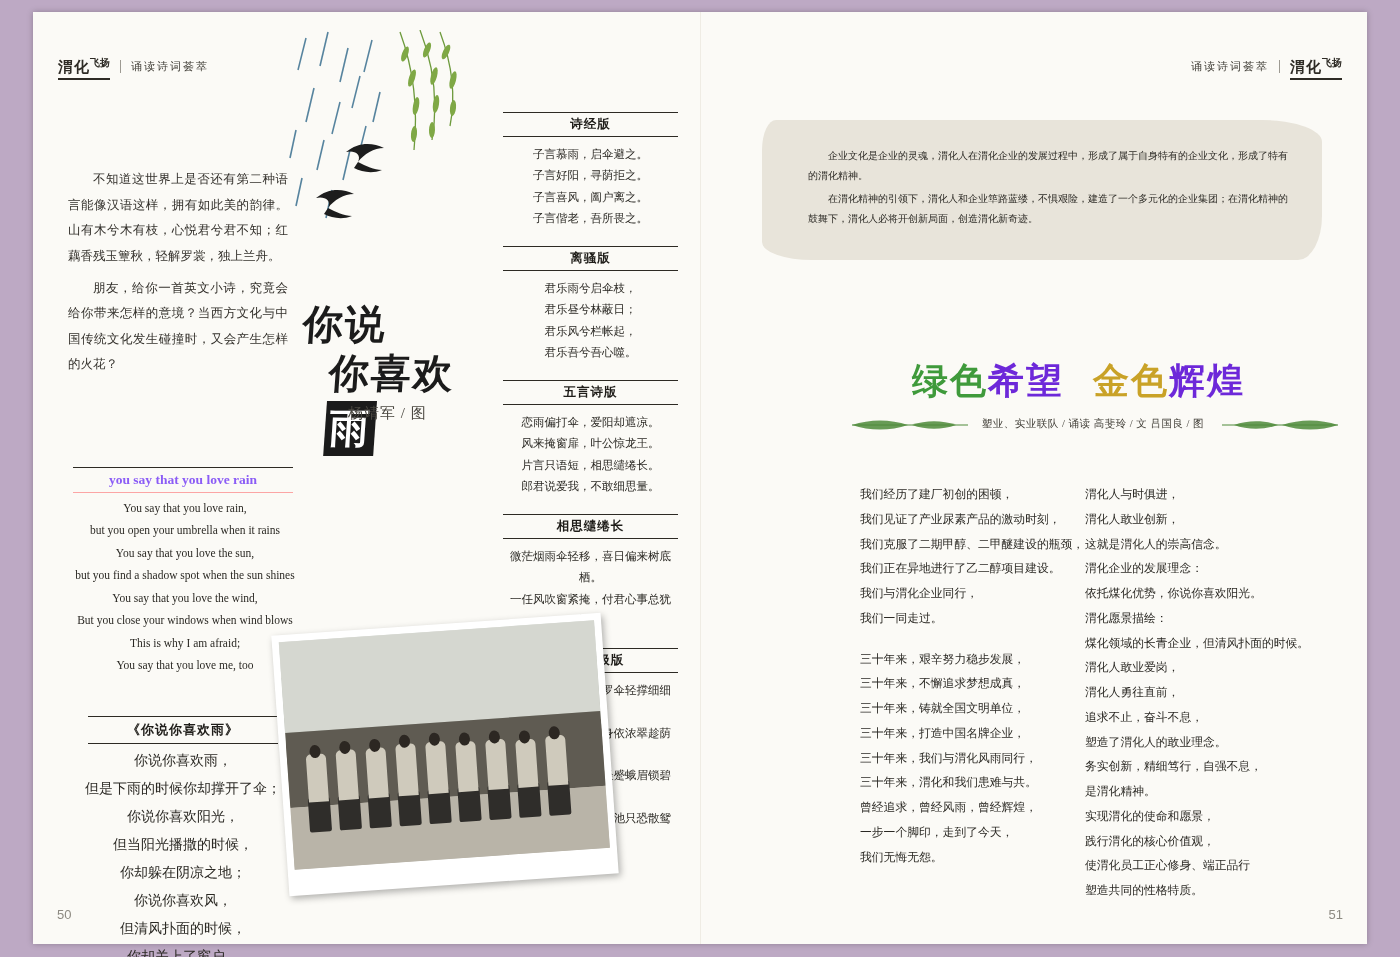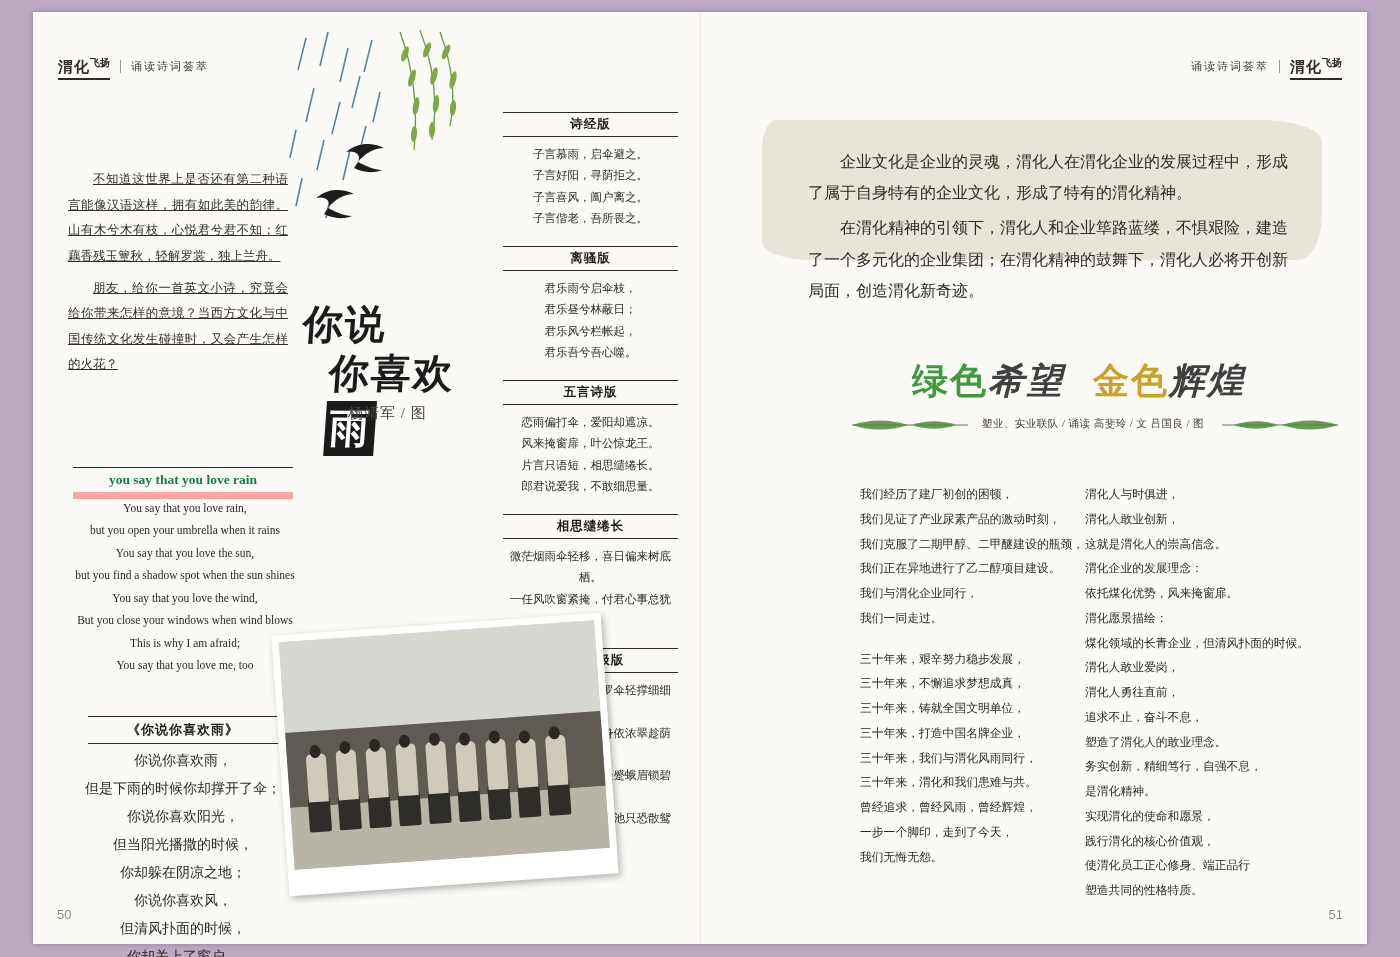--- a/index.html
+++ b/index.html
@@ -43,21 +43,21 @@
   .folio{position:absolute;bottom:22px;font-size:13px;color:#8d8a82;font-family:"Liberation Sans",sans-serif;}
   .folio.l{left:24px;}
   .folio.r{right:24px;}
 
   
   .intro{
     position:absolute;left:35px;top:155px;width:220px;
     font-size:12.5px;line-height:2.05;color:#33302b;text-align:justify;
   }
   .intro p{margin:0 0 6px 0;}
-  .intro p.indent{text-indent:2em;text-decoration:underline;}
+  .intro p.indent{text-indent:2em;}
 
   
   .rain-art{position:absolute;left:255px;top:18px;width:220px;height:230px;}
   .rain-art svg{display:block;}
 
   
   .title-cn{
     position:absolute;left:270px;top:285px;width:190px;height:110px;
     color:#1b1b1b;
   }
@@ -74,23 +74,23 @@
   .title-cn .rainchar{
     display:inline-block;background:#1b1b1b;color:#fff;padding:0 4px;
   }
   .byline{
     position:absolute;left:315px;top:392px;font-size:15px;color:#4a4740;letter-spacing:1px;
   }
 
   
   .en-head{
     position:absolute;left:40px;top:455px;width:220px;
-    border-top:1px solid #2d2a24;border-bottom:7px solid #fca5a5;
+    border-top:1px solid #2d2a24;border-bottom:1px solid #fca5a5;
     padding:4px 0;text-align:center;
-    font-weight:bold;font-size:13.5px;color:#15803d;
+    font-weight:bold;font-size:13.5px;color:#8b5cf6;
   }
   .en-body{
     position:absolute;left:18px;top:485px;width:268px;
     text-align:center;font-size:11.5px;line-height:1.95;color:#2b2924;
   }
 
   
   .cn-head{
     position:absolute;left:55px;top:700px;width:190px;
     text-align:center;font-size:13px;font-weight:bold;color:#1f1d19;
@@ -136,31 +136,31 @@
     position:absolute;left:62px;top:108px;width:560px;height:140px;
   }
   .brush-bg{
     position:absolute;inset:0;
     background:#e8e4da;
     border-radius:14px 60px 24px 50px/30px 22px 44px 18px;
     filter:blur(.3px);
   }
   .brush-txt{
     position:absolute;left:46px;top:26px;width:480px;
-    font-size:16px;line-height:1.95;color:#2d2b26;text-align:justify;
+    font-size:10px;line-height:1.95;color:#2d2b26;text-align:justify;
   }
   .brush-txt p{margin:0 0 4px 0;text-indent:2em;}
 
   .green-title{
     position:absolute;left:212px;top:345px;width:420px;height:54px;
     font-family:"DejaVu Sans",sans-serif;font-weight:bold;font-size:36px;letter-spacing:2px;
     white-space:nowrap;
   }
   .green-title .g{color:#3f9a3b;}
-  .green-title .k{color:#404040;font-style:italic;}
+  .green-title .k{color:#6d28d9;}
   .green-title .y{color:#c9a227;}
   .ornament{
     position:absolute;left:150px;top:406px;width:490px;height:14px;
   }
   .sub-credit{
     position:absolute;left:228px;top:405px;width:330px;text-align:center;
     font-size:10.5px;color:#3d3a33;letter-spacing:.5px;
   }
 
   .col{position:absolute;top:470px;font-size:11.8px;line-height:2.1;color:#2b2924;}
@@ -401,21 +401,21 @@
       <p>曾经追求，曾经风雨，曾经辉煌，</p>
       <p>一步一个脚印，走到了今天，</p>
       <p>我们无悔无怨。</p>
     </div>
 
     <div class="col col-b">
       <p>渭化人与时俱进，</p>
       <p>渭化人敢业创新，</p>
       <p>这就是渭化人的崇高信念。</p>
       <p>渭化企业的发展理念：</p>
-      <p>依托煤化优势，风来掩窗扉。</p>
+      <p>依托煤化优势，你说你喜欢阳光。</p>
       <p>渭化愿景描绘：</p>
       <p>煤化领域的长青企业，但清风扑面的时候。</p>
       <p>渭化人敢业爱岗，</p>
       <p>渭化人勇往直前，</p>
       <p>追求不止，奋斗不息，</p>
       <p>塑造了渭化人的敢业理念。</p>
       <p>务实创新，精细笃行，自强不息，</p>
       <p>是渭化精神。</p>
       <p>实现渭化的使命和愿景，</p>
       <p>践行渭化的核心价值观，</p>

